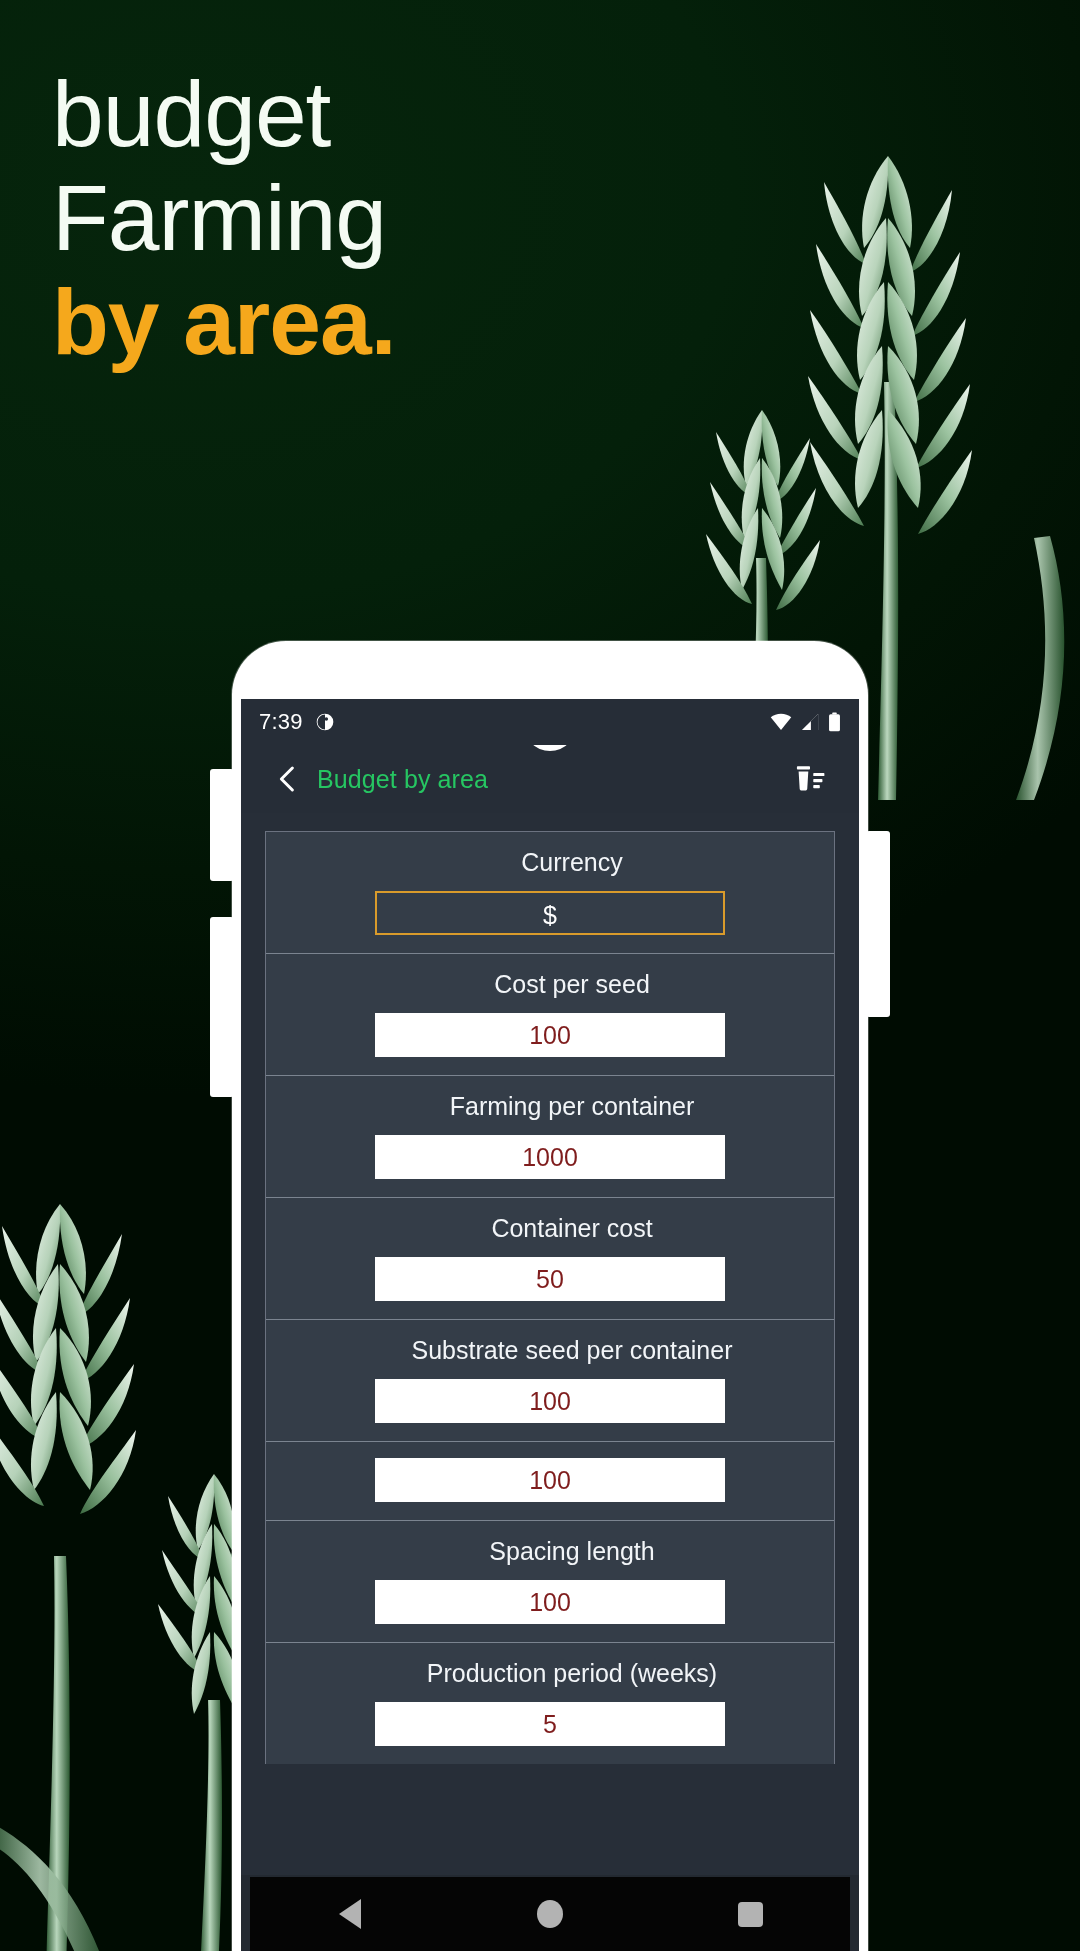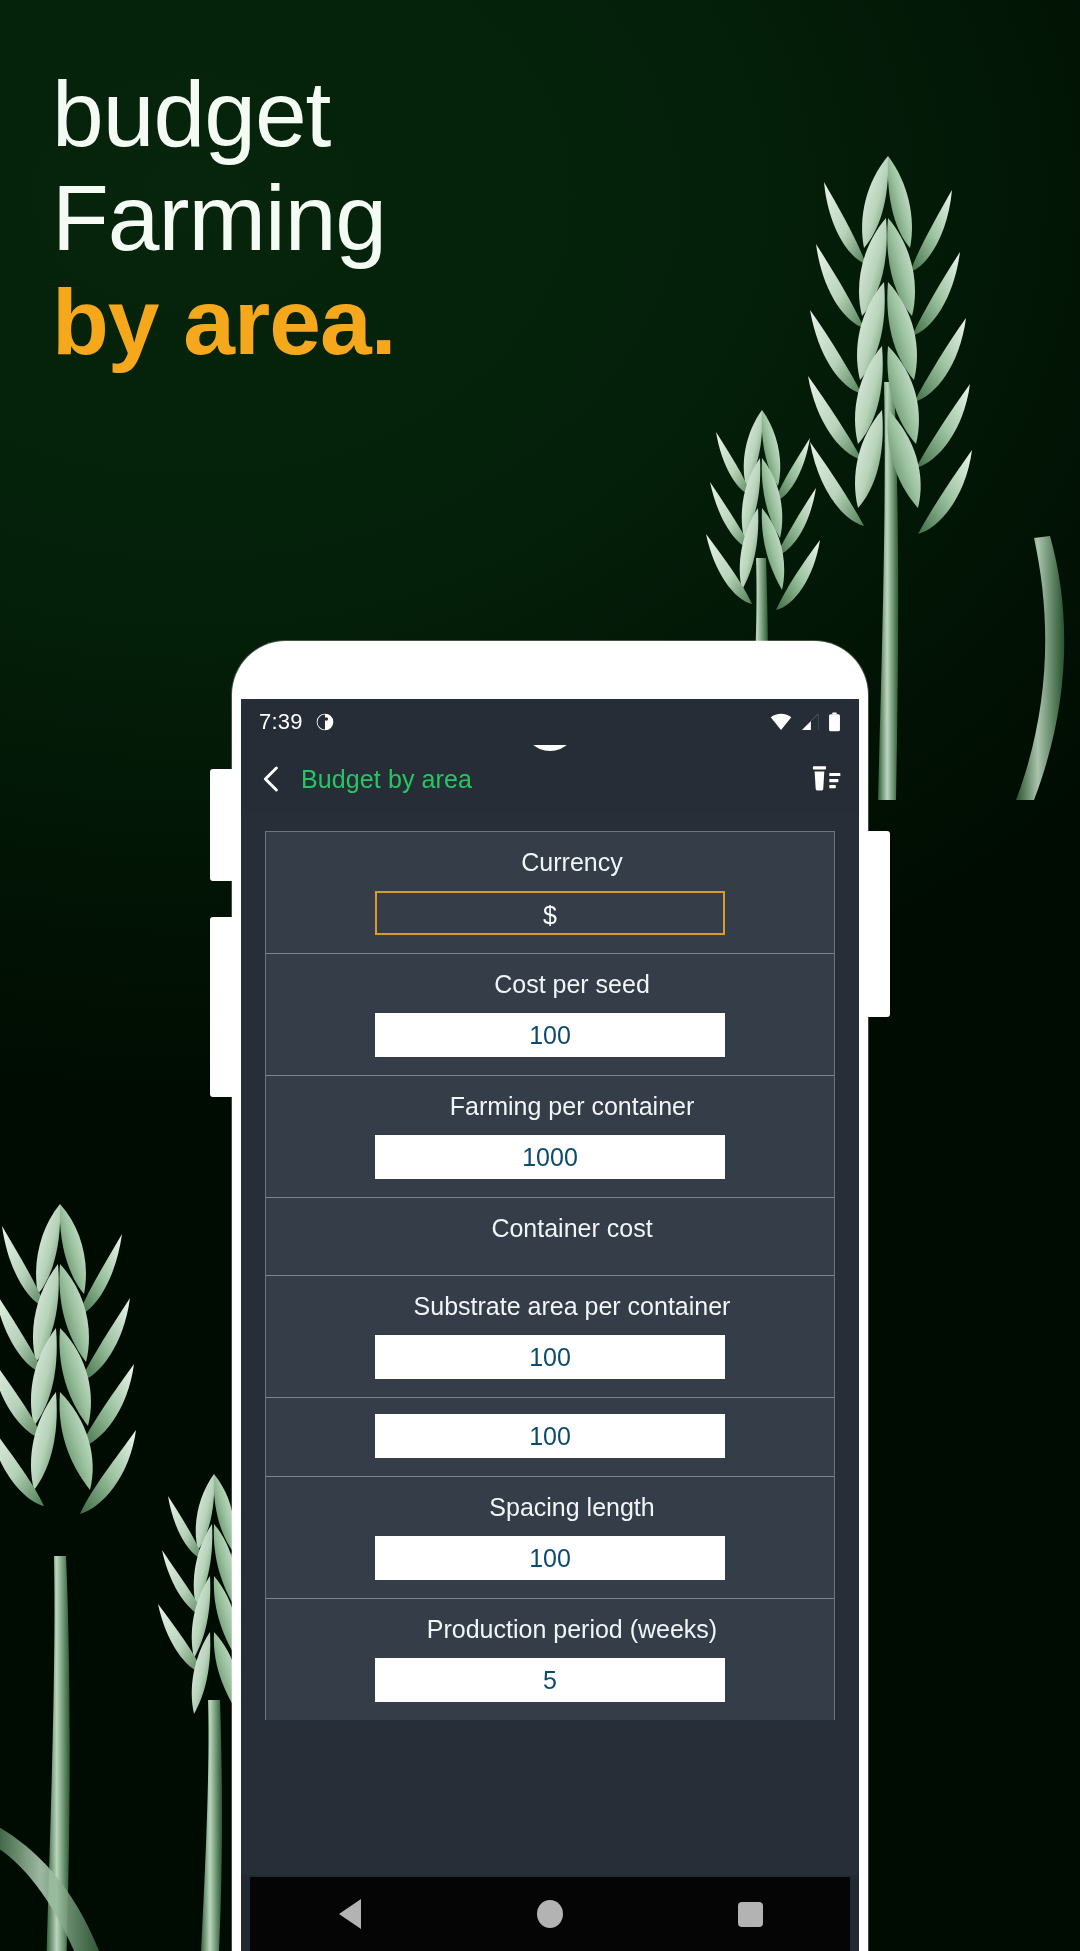--- a/index.html
+++ b/index.html
@@ -107,21 +107,21 @@
     display: flex; align-items: center; gap: 8px;
   }
   .sb-right svg { display: block; }
 
   
   .appbar {
     height: 68px;
     background: #262d37;
     display: flex;
     align-items: center;
-    padding: 0 16px;
+    padding: 0 32px;
     gap: 14px;
   }
   .back-icon { width: 30px; height: 30px; display: block; flex: none; }
   .appbar-title {
     color: #26c662;
     font-size: 25px;
     font-weight: 400;
     letter-spacing: 0.1px;
   }
   .appbar-actions { margin-left: auto; display: flex; align-items: center; }
@@ -155,21 +155,21 @@
     margin-bottom: 14px;
     margin-left: 44px;
   }
   .field-input {
     display: block;
     width: 350px;
     margin: 0 auto;
     height: 44px;
     line-height: 44px;
     background: #ffffff;
-    color: #0c4a6e;
+    color: #7f1d1d;
     font-size: 25px;
     text-align: center;
     border: none;
     font-family: "Liberation Sans", sans-serif;
   }
   .field-input.focused {
     background: #343d48;
     color: #ffffff;
     border: 2px solid #d99b2b;
   }
@@ -407,23 +407,24 @@
             <div class="field">
               <span class="field-label">Cost per seed</span>
               <div class="field-input">100</div>
             </div>
             <div class="field">
               <span class="field-label">Farming per container</span>
               <div class="field-input">1000</div>
             </div>
             <div class="field">
               <span class="field-label">Container cost</span>
-            </div>
-            <div class="field">
-              <span class="field-label">Substrate area per container</span>
+              <div class="field-input">50</div>
+            </div>
+            <div class="field">
+              <span class="field-label">Substrate seed per container</span>
               <div class="field-input">100</div>
             </div>
             <div class="field">
               <div class="field-input">100</div>
             </div>
             <div class="field">
               <span class="field-label">Spacing length</span>
               <div class="field-input">100</div>
             </div>
             <div class="field">

